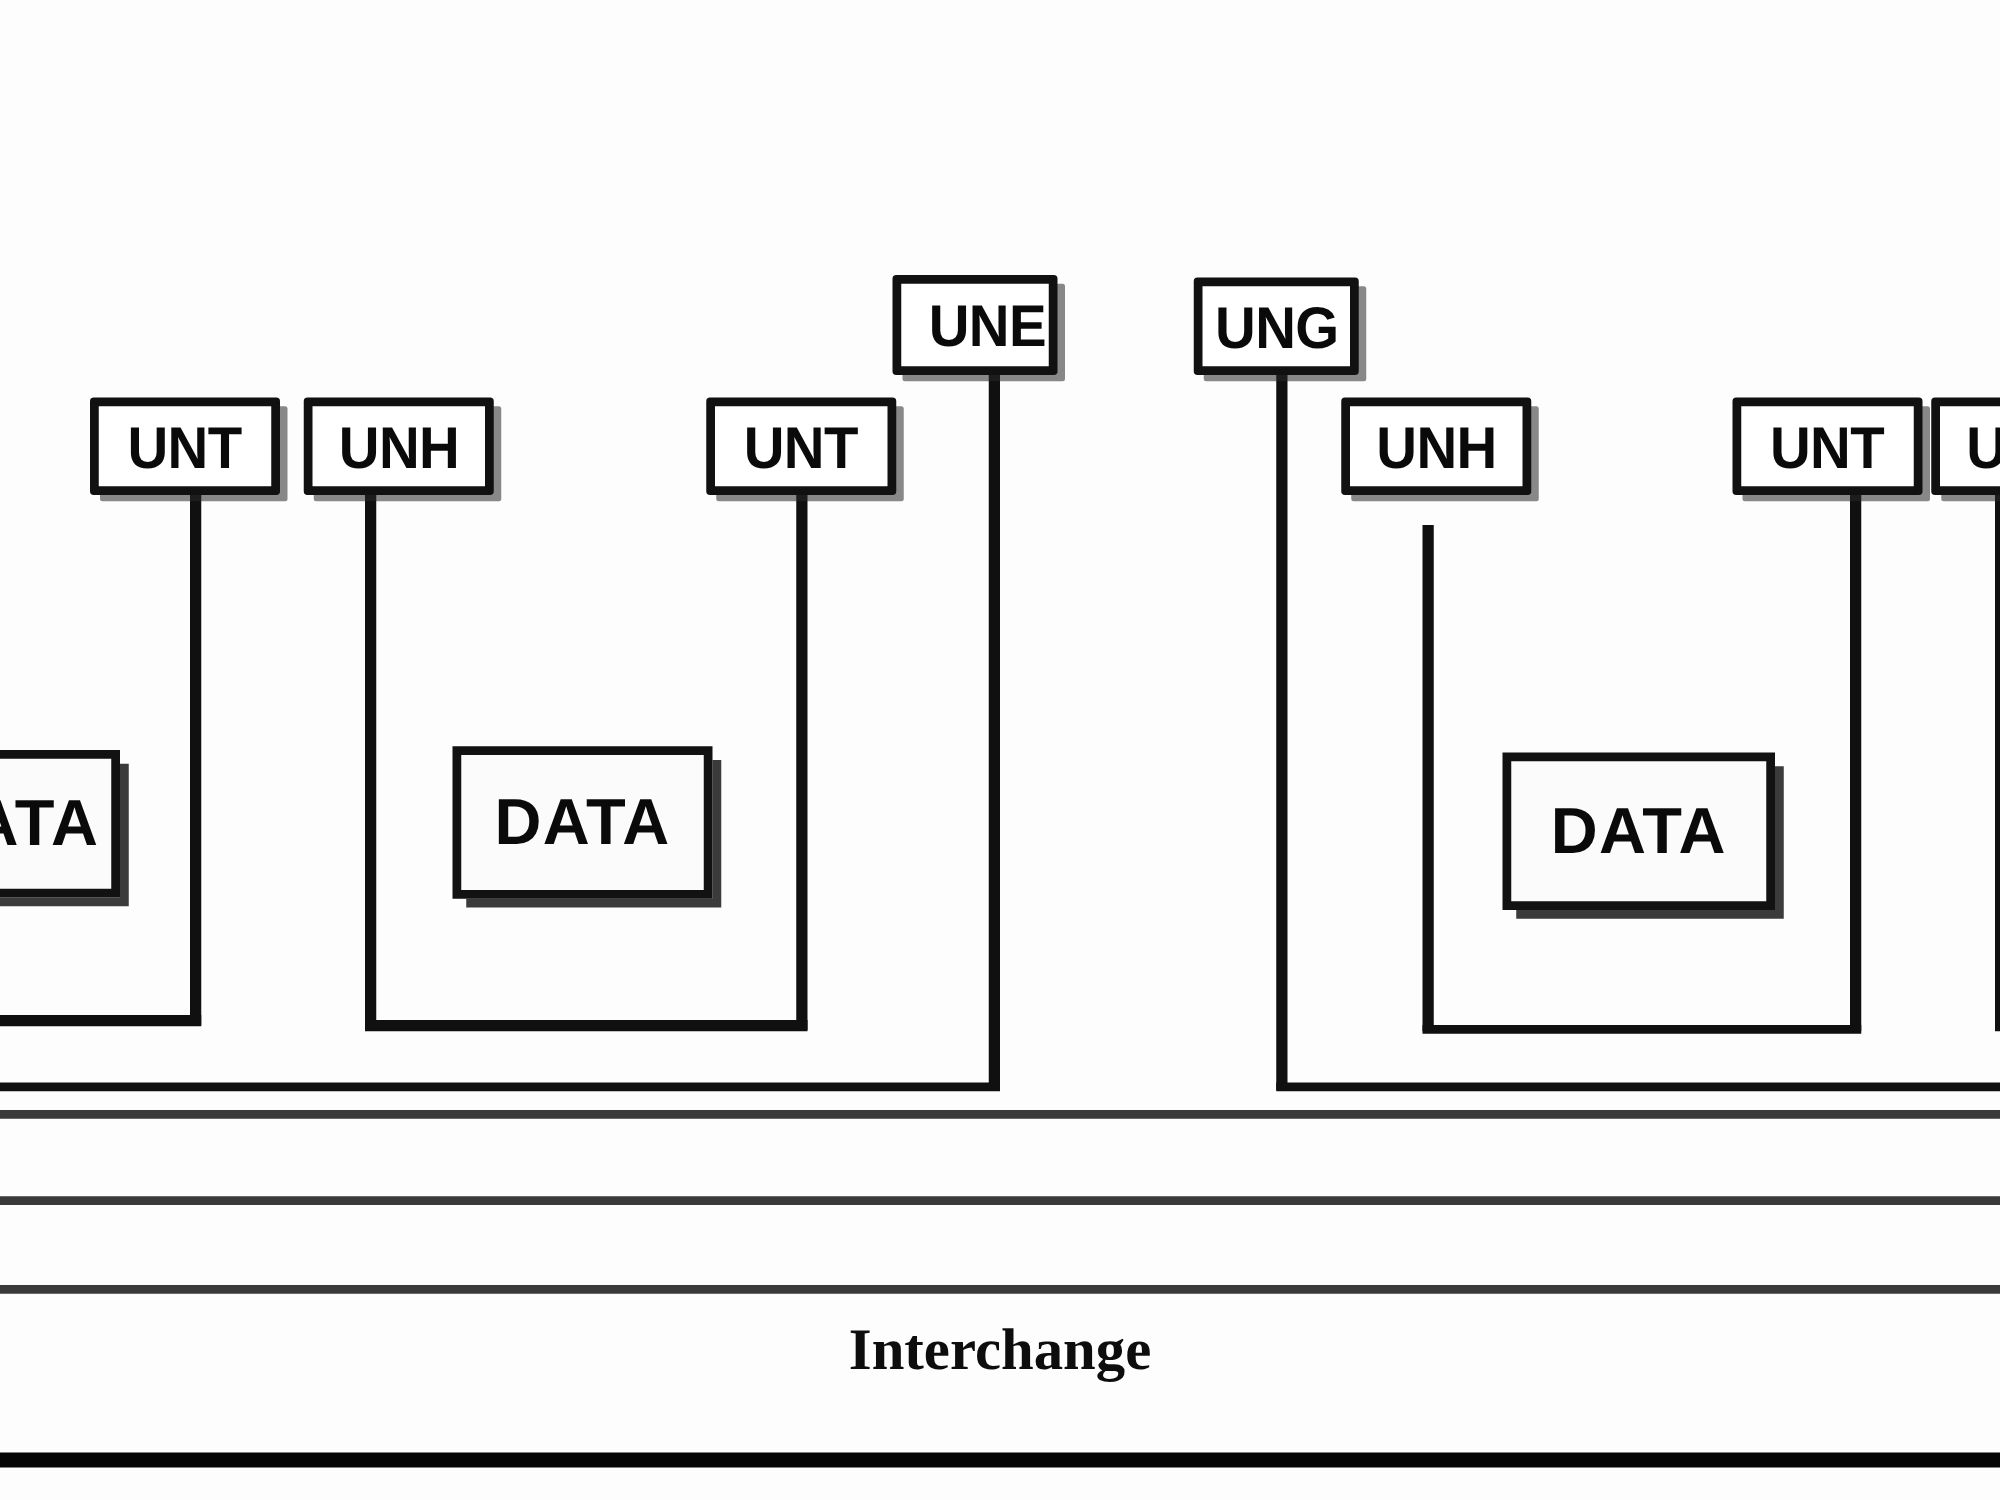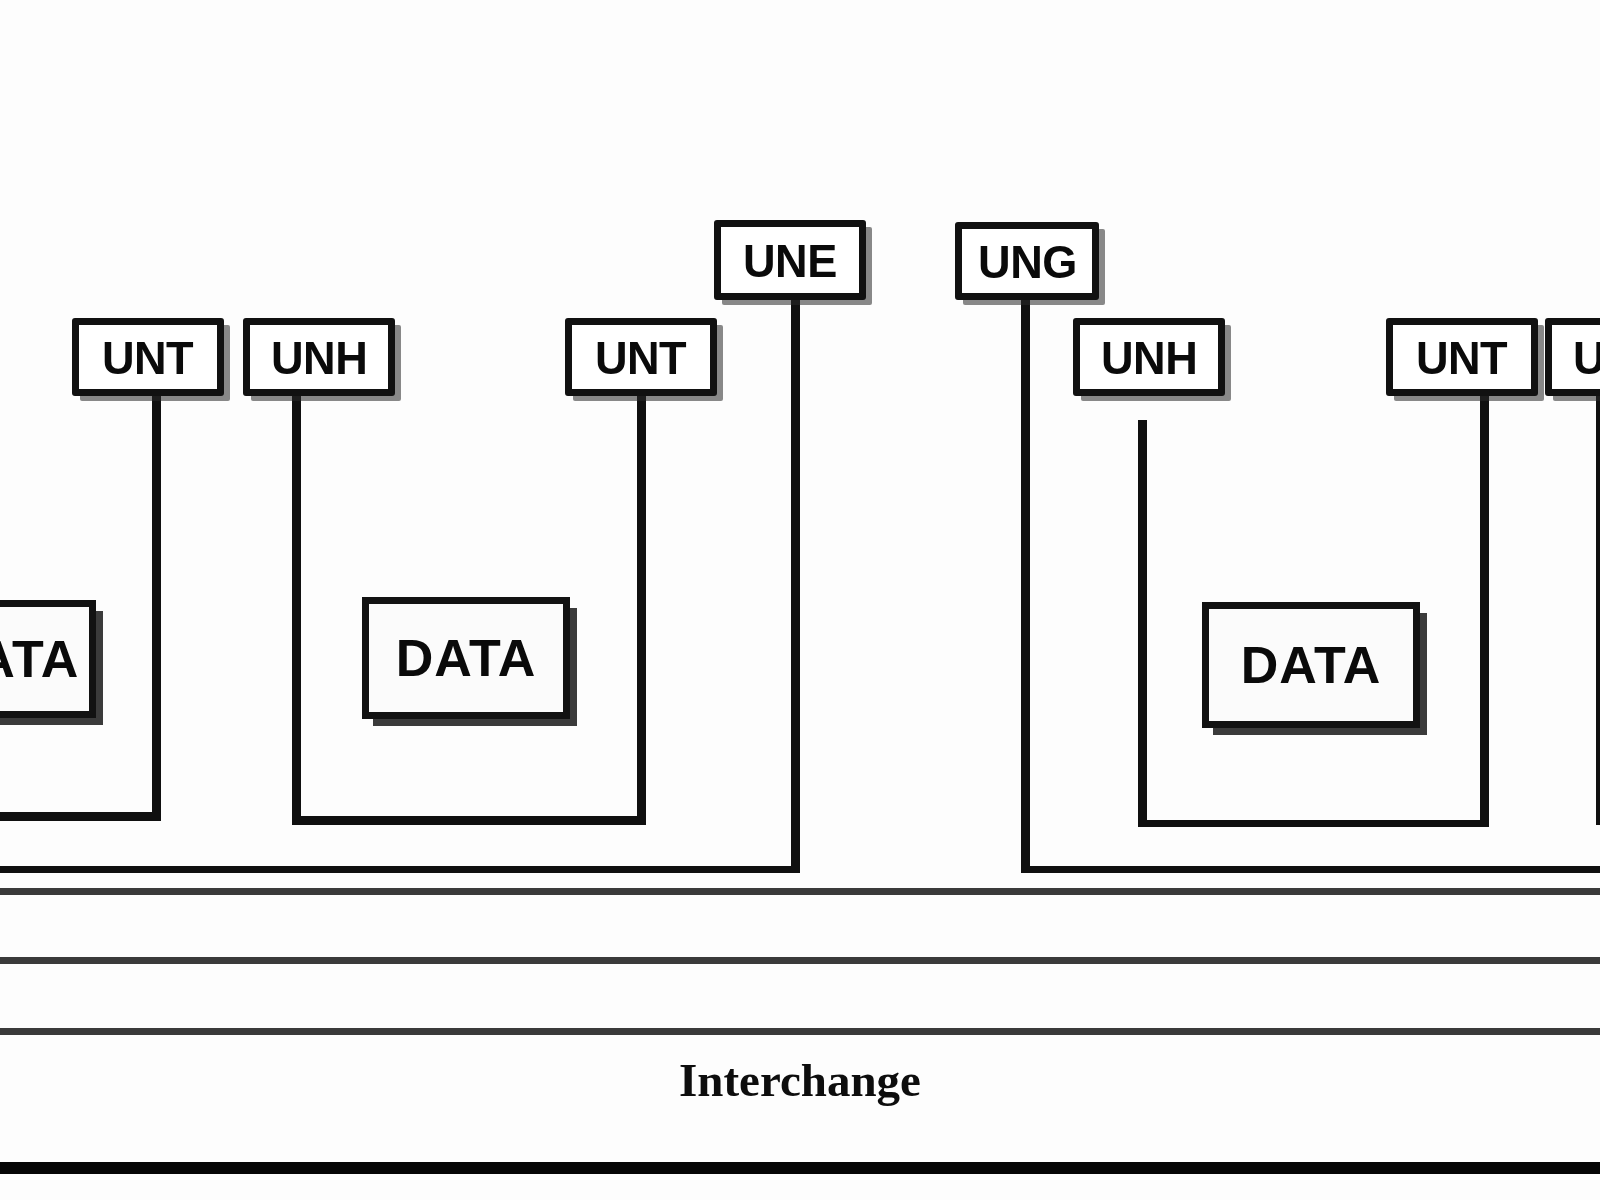--- a/index.html
+++ b/index.html
@@ -147,24 +147,24 @@
   <div id="segments">
       <div class="seg" style="left: 72px; top: 318px; width: 152px; height: 78px;">
         <span class="lbl">UNT</span>
       </div>
       <div class="seg" style="left: 243px; top: 318px; width: 152px; height: 78px;">
         <span class="lbl">UNH</span>
       </div>
       <div class="seg" style="left: 565px; top: 318px; width: 152px; height: 78px;">
         <span class="lbl">UNT</span>
       </div>
-      <div class="seg" style="left: 714px; top: 220px; width: 152px; height: 80px;">
+      <div class="seg" style="left: 714px; top: 220px; width: 132px; height: 80px; justify-content: flex-end;">
         <span class="lbl">UNE</span>
       </div>
-      <div class="seg" style="left: 955px; top: 222px; width: 144px; height: 78px;">
+      <div class="seg" style="left: 955px; top: 222px; width: 132px; height: 78px;">
         <span class="lbl">UNG</span>
       </div>
       <div class="seg" style="left: 1073px; top: 318px; width: 152px; height: 78px;">
         <span class="lbl">UNH</span>
       </div>
       <div class="seg" style="left: 1386px; top: 318px; width: 152px; height: 78px;">
         <span class="lbl">UNT</span>
       </div>
       <div class="seg" style="left: 1545px; top: 318px; width: 152px; height: 78px;">
         <span class="lbl">UNH</span>

